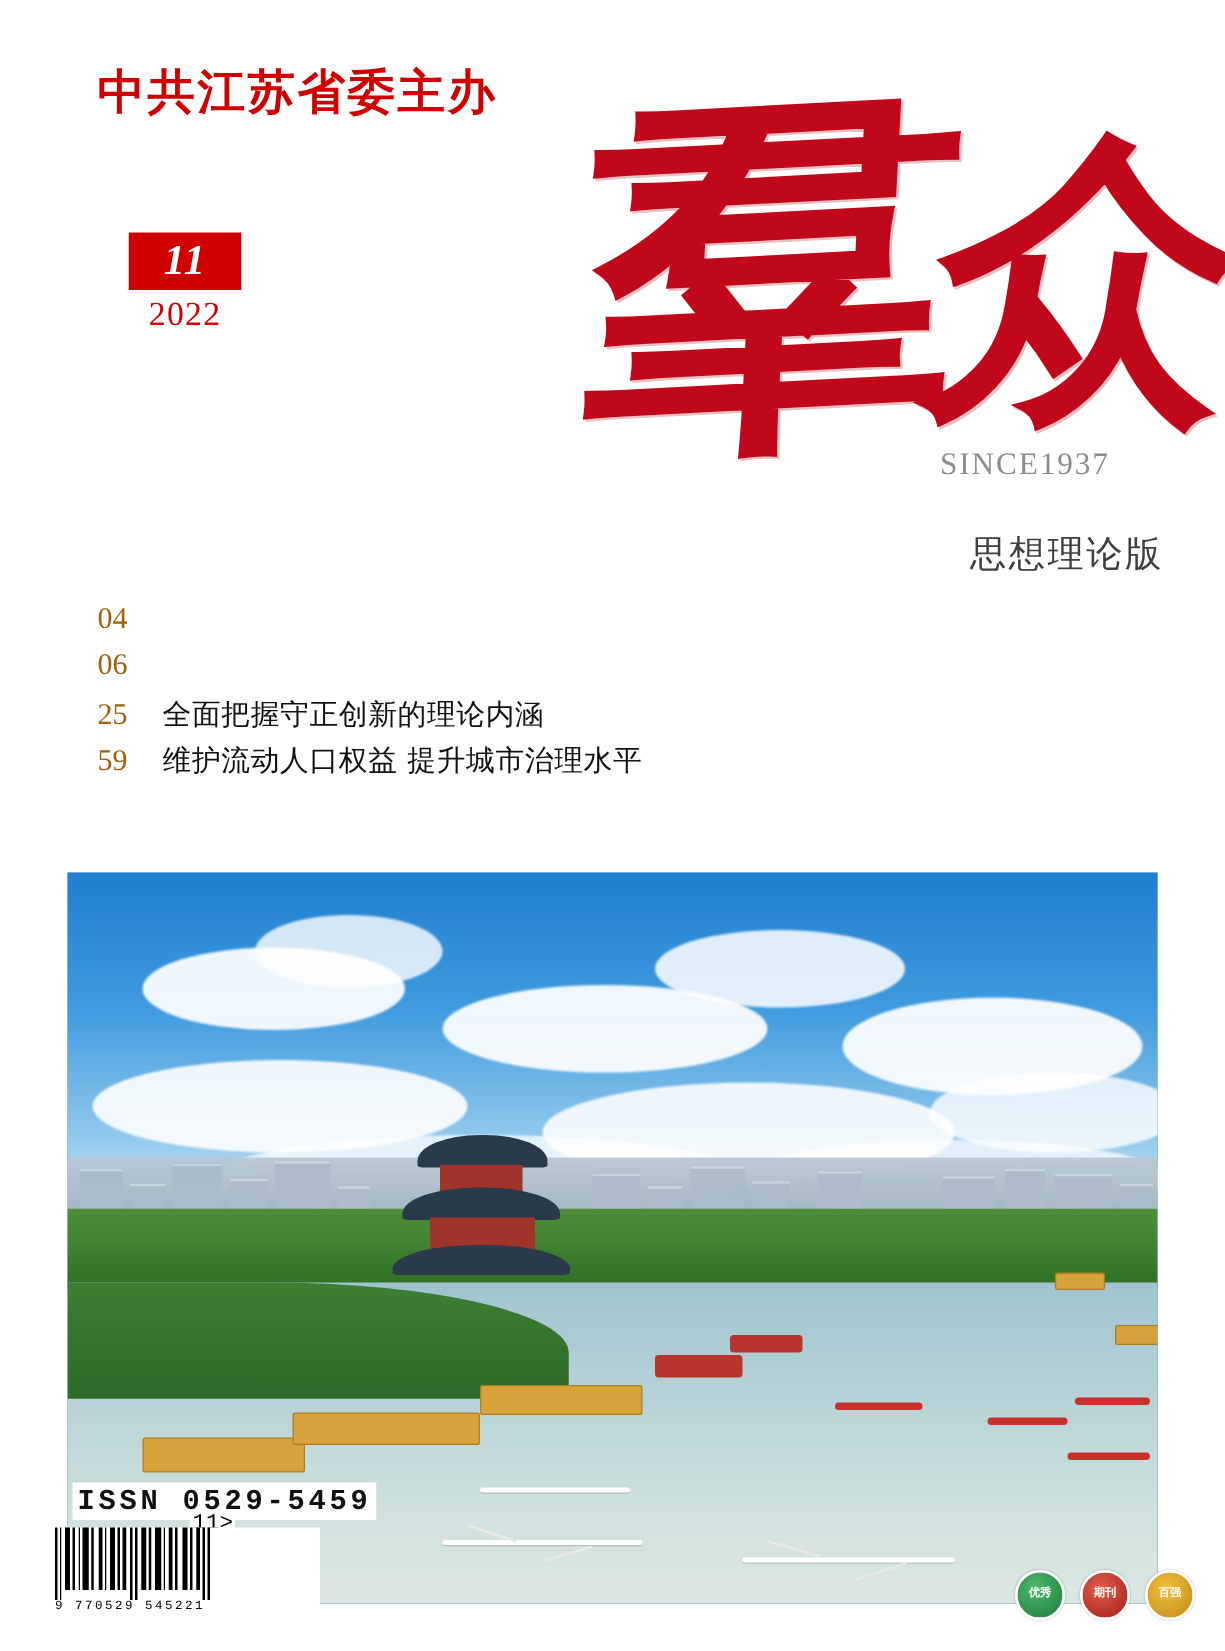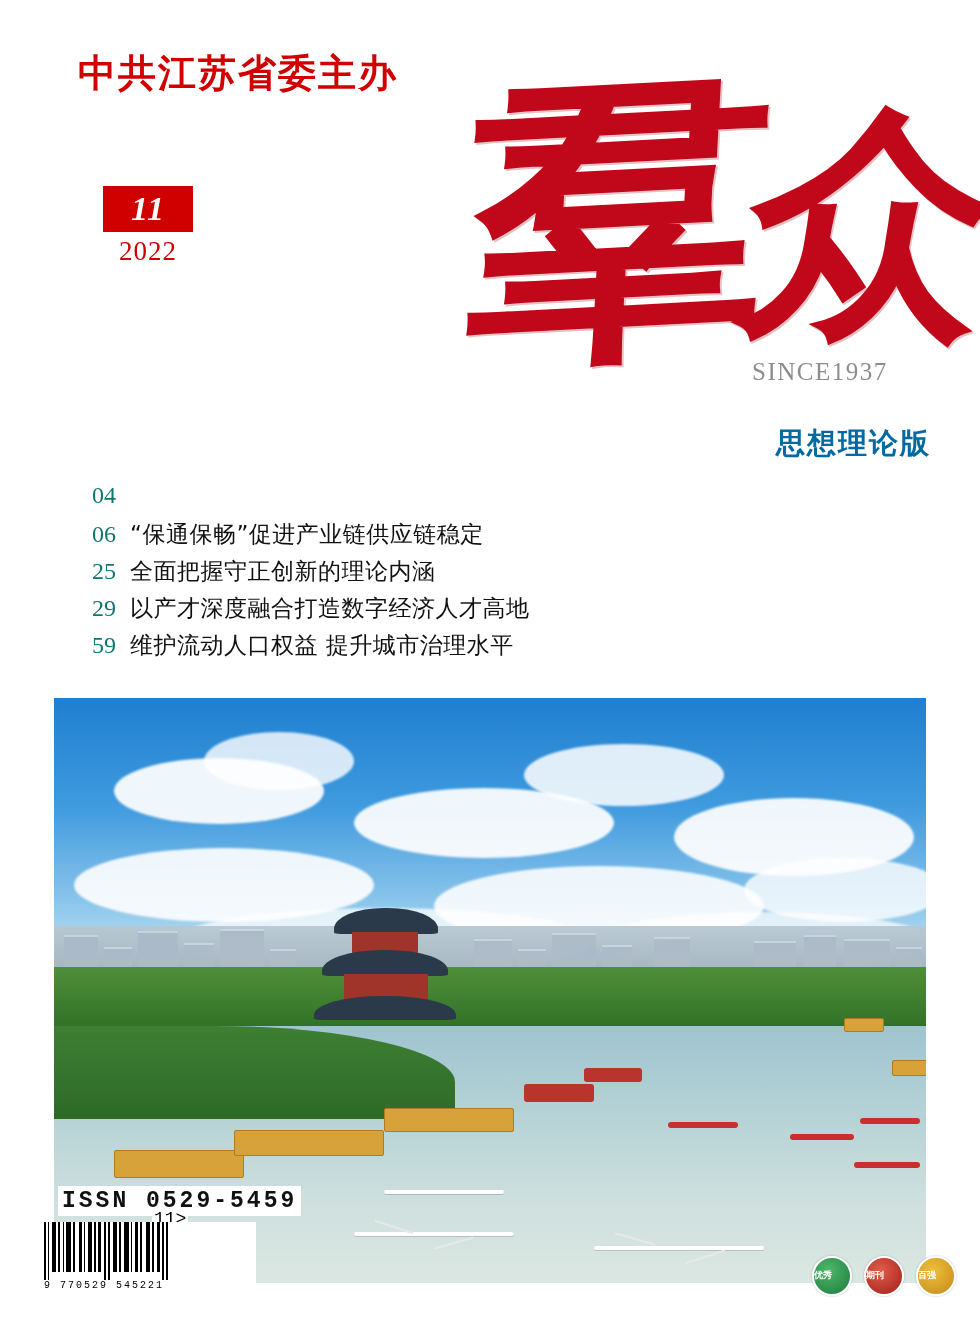--- a/index.html
+++ b/index.html
@@ -94,22 +94,22 @@
     font-size: 25px;
     color: #8d8d8d;
     letter-spacing: 1.5px;
     font-family: "Liberation Serif", serif;
   }
   .edition {
     position: absolute;
     left: 776px;
     top: 424px;
     font-size: 29px;
-    font-weight: bold;
-    color: #0369a1;
+    font-weight: normal;
+    color: #404040;
     letter-spacing: 2px;
     font-family: "DejaVu Sans", "Liberation Sans", sans-serif;
   }
 
   
   .toc {
     position: absolute;
     left: 78px;
     top: 482px;
     width: 620px;
@@ -117,23 +117,22 @@
   .toc-row {
     display: flex;
     align-items: baseline;
     height: 35px;
     margin-bottom: 2px;
   }
   .toc-page {
     width: 52px;
     flex: none;
     font-size: 24px;
-    color: #0f766e;
+    color: #a16207;
     font-family: "Liberation Serif", serif;
-    text-align: center;
   }
   .toc-title {
     font-size: 23px;
     color: #111111;
     letter-spacing: 0.5px;
     font-family: "DejaVu Sans", "Liberation Sans", sans-serif;
   }
 
   
   .photo {
@@ -287,21 +286,21 @@
   .seals {
     position: absolute;
     left: 812px;
     top: 1256px;
     display: flex;
     gap: 12px;
   }
   .seal {
     width: 40px; height: 40px;
     border-radius: 50%;
-    display: flex; align-items: center; justify-content: flex-start;
+    display: flex; align-items: center; justify-content: center;
     font-size: 9px; color: #ffffff; font-weight: bold;
     border: 2px solid #ffffff;
     box-shadow: 0 0 2px rgba(0,0,0,0.3);
     line-height: 1.05;
     text-align: center;
     font-family: "DejaVu Sans", sans-serif;
   }
   .seal-1 { background: radial-gradient(circle at 40% 35%, #4db96a, #1d7a3c); }
   .seal-2 { background: radial-gradient(circle at 40% 35%, #e05c4a, #a31f1a); }
   .seal-3 { background: radial-gradient(circle at 40% 35%, #f0c03a, #c1891a); }
@@ -326,29 +325,24 @@
   <div class="since">SINCE1937</div>
 
   <div class="edition">思想理论版</div>
 
   <div class="toc">
     <div class="toc-row">
       <span class="toc-page">04</span>
     </div>
     <div class="toc-row">
       <span class="toc-page">06</span>
-      <span class="toc-title">“保通保畅”促进产业链供应链稳定</span>
     </div>
     <div class="toc-row">
       <span class="toc-page">25</span>
       <span class="toc-title">全面把握守正创新的理论内涵</span>
-    </div>
-    <div class="toc-row">
-      <span class="toc-page">29</span>
-      <span class="toc-title">以产才深度融合打造数字经济人才高地</span>
     </div>
     <div class="toc-row">
       <span class="toc-page">59</span>
       <span class="toc-title">维护流动人口权益  提升城市治理水平</span>
     </div>
   </div>
 
   <div class="photo">
     <div class="sky"></div>
     <div class="cloud c1"></div>

